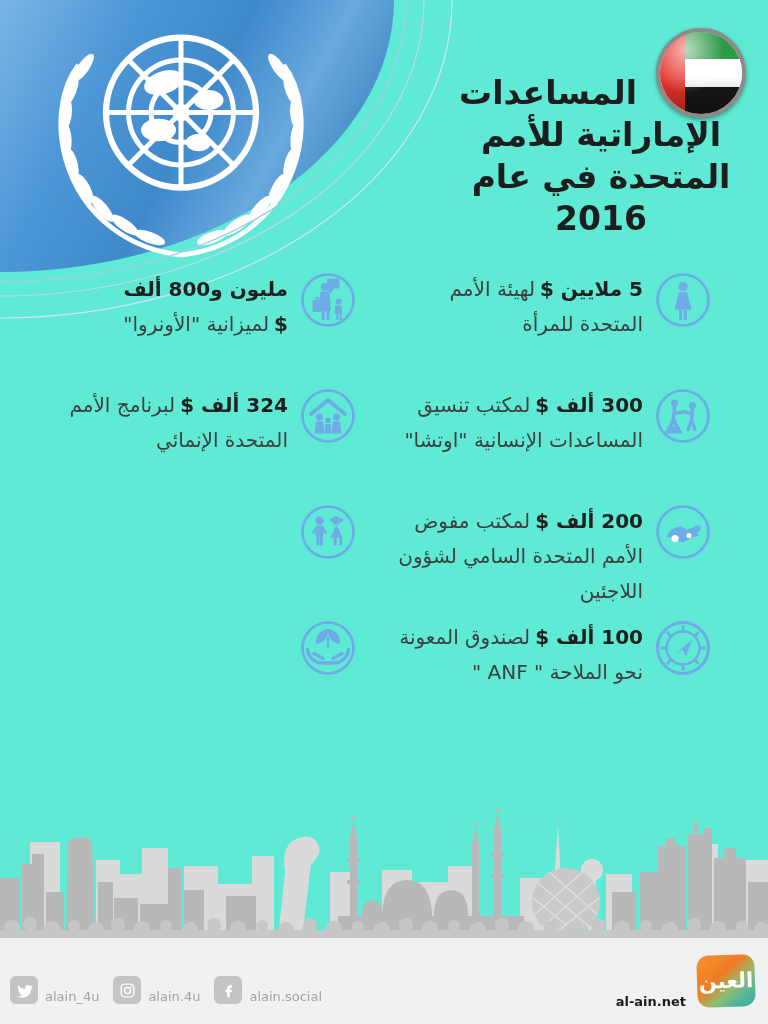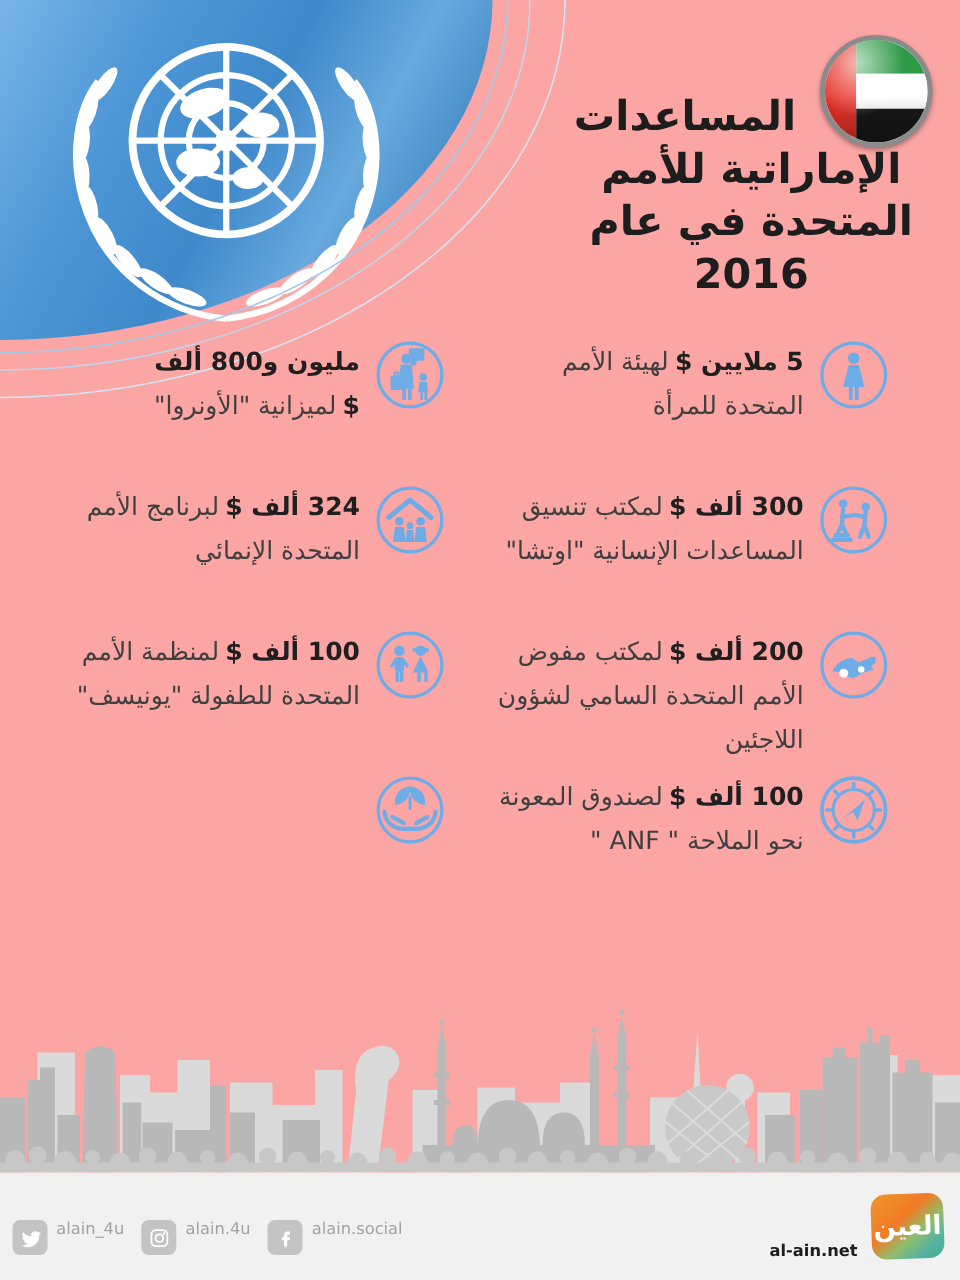--- a/index.html
+++ b/index.html
@@ -1,16 +1,16 @@
 <!DOCTYPE html>
 <html lang="ar"><head>
 <meta charset="utf-8">
 <style>
   html,body{margin:0;padding:0;}
-  .page{position:relative;width:768px;height:1024px;background:#fca5a5;overflow:hidden;
+  .page{position:relative;width:768px;height:1024px;background:#5eead4;overflow:hidden;
         font-family:"DejaVu Sans","Liberation Sans",sans-serif;}
 
   
   .un-flag{position:absolute;left:0;top:0;width:394px;height:272px;
     border-bottom-right-radius:100% 100%;
     background:linear-gradient(118deg,#7ab5e5 0%,#4e97d6 26%,#3f89cb 48%,#68a9de 66%,#3c82be 86%,#4a90cc 100%);}
   .un-flag svg{position:absolute;left:16px;top:10px;}
 
   .arcs{position:absolute;left:0;top:0;pointer-events:none;}
 
@@ -41,21 +41,21 @@
   .icon-circle{flex:0 0 56px;width:56px;height:56px;}
   .item-text{margin:0;font-size:20px;line-height:35px;color:#3f3f3f;text-align:right;}
   .amt{font-weight:bold;color:#1f1f1f;margin-left:5px;}
 
   
   .skyline{position:absolute;left:0;top:806px;}
 
   
   .footer{position:absolute;left:0;top:938px;width:768px;height:86px;background:#f1f1f1;}
   .social-row{position:absolute;left:10px;top:38px;display:flex;align-items:center;gap:14px;}
-  .social{display:flex;align-items:flex-start;gap:7px;cursor:pointer;}
+  .social{display:flex;align-items:flex-end;gap:7px;cursor:pointer;}
   .s-icon{width:28px;height:28px;border-radius:6px;background:#c4c4c4;display:flex;
           align-items:center;justify-content:center;}
   .s-label{font-size:13px;color:#a2a2a2;}
   .site-url{position:absolute;right:82px;top:56px;font-size:13px;font-weight:bold;color:#1c1c1c;}
   .alain-logo{position:absolute;right:13px;top:17px;width:58px;height:52px;border-radius:12px;
     background:linear-gradient(140deg,#f1952e 0%,#ef7c25 40%,#8fbe6f 62%,#52b2a0 82%,#46ab9b 100%);
     display:flex;align-items:center;justify-content:center;transform:rotate(-2deg);}
   .alain-logo span{color:#ffffff;font-size:21px;font-weight:bold;direction:rtl;}
 </style>
 </head>
@@ -263,21 +263,20 @@
             <rect x="19.9" y="33" width="2.9" height="8.5"></rect>
             <circle cx="36.5" cy="16.5" r="4.2"></circle>
             <circle cx="31.7" cy="15.8" r="1.9"></circle>
               <circle cx="41.3" cy="15.8" r="1.9"></circle>
             <path d="M36.5,21 l-6.2,13 h12.4 z"></path>
             <rect x="33.9" y="34" width="2.7" height="7.5"></rect>
             <rect x="39.4" y="34" width="2.7" height="7.5"></rect>
           </g>
         </svg>
       </span>
-      <p class="item-text"><b class="amt">100 ألف $</b><span>لمنظمة الأمم المتحدة للطفولة "يونيسف"</span></p>
     </div>
 
     <div class="item">
       <span class="icon-circle">
         <svg width="56" height="56" viewBox="0 0 56 56">
           <circle cx="28" cy="28" r="25.5" fill="none" stroke="#6dace6" stroke-width="2.6"></circle>
           <g fill="#6dace6">
             <path d="M28,9 C36,10 41,16 40,24 C32,23 27,17 28,9 z"></path>
             <path d="M28,9 C20,10 15,16 16,24 C24,23 29,17 28,9 z"></path>
           </g>

